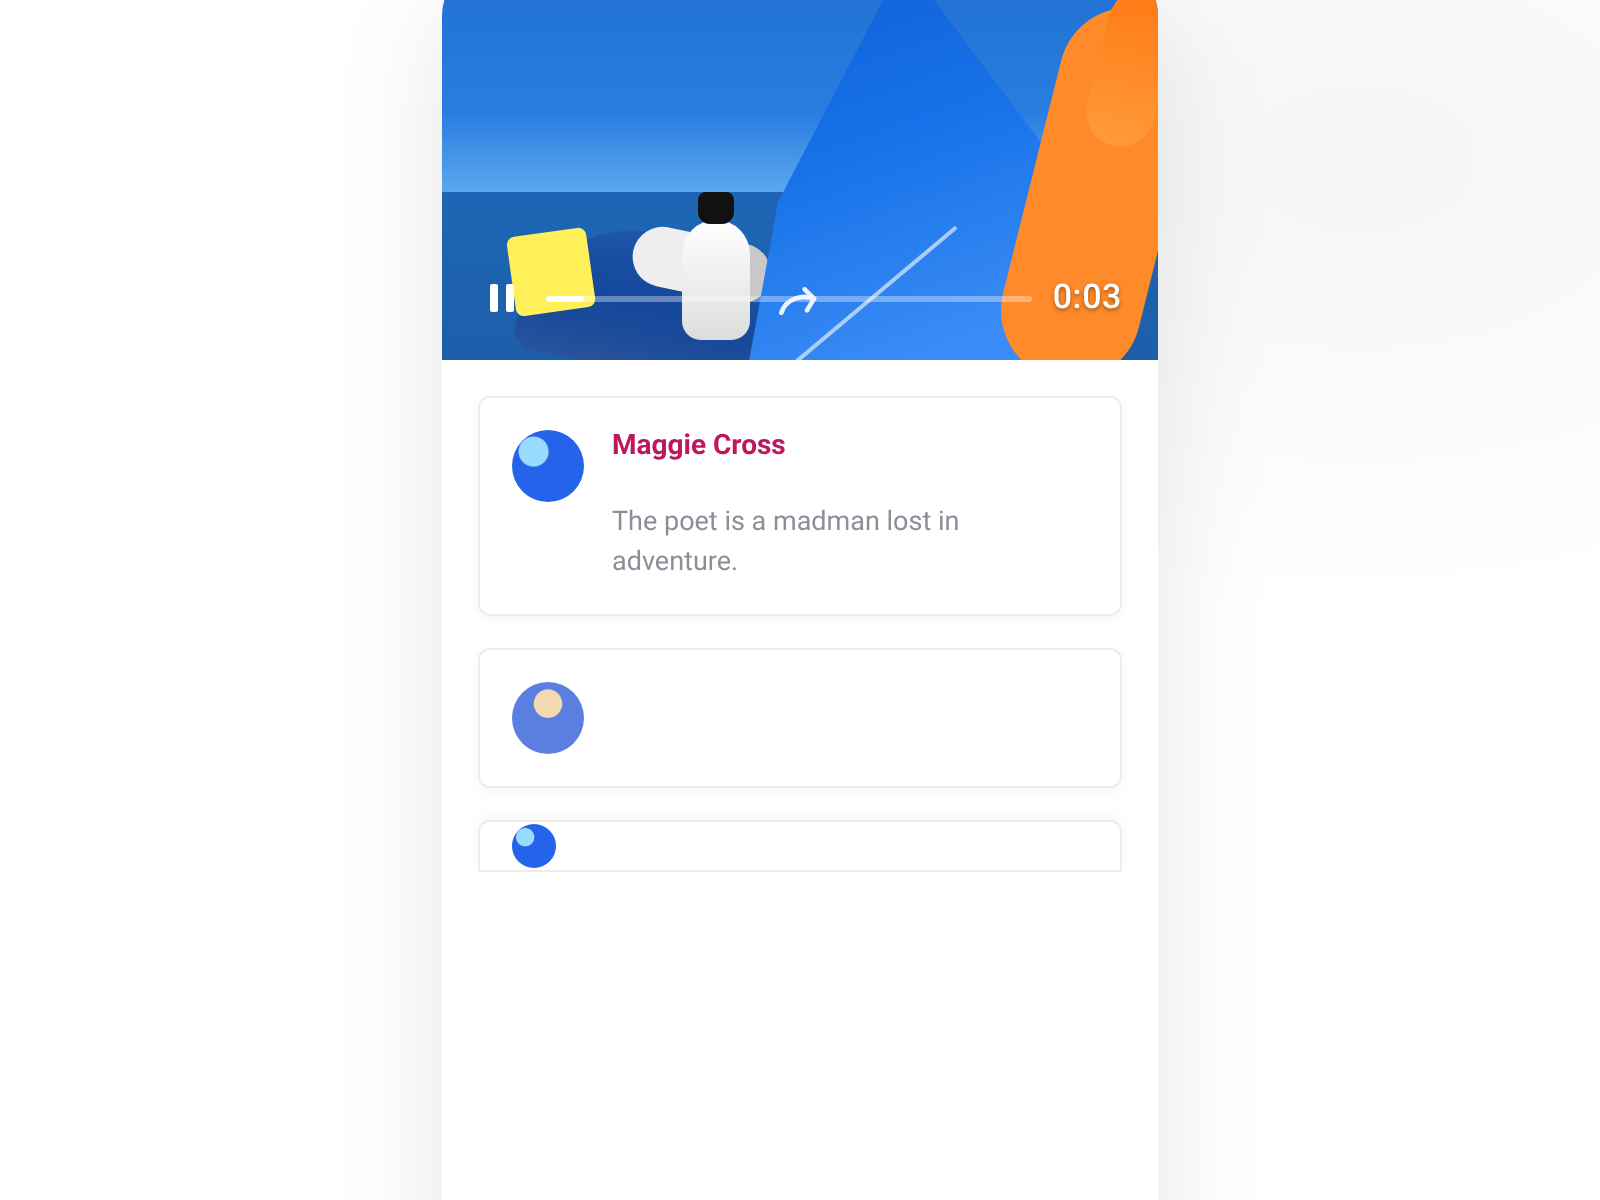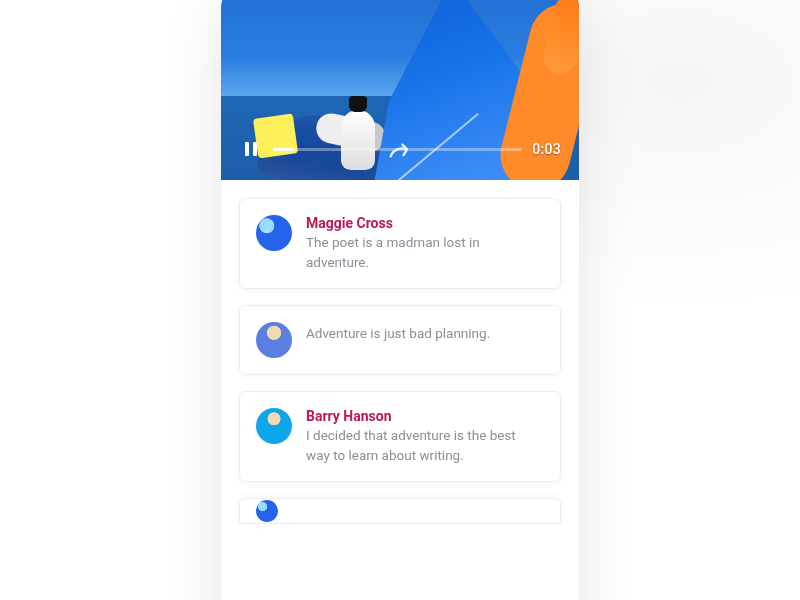--- a/index.html
+++ b/index.html
@@ -17,33 +17,33 @@
   .bow-line{position:absolute;bottom:30px;right:88px;width:110px;height:2px;background:rgba(255,255,255,0.6);transform:rotate(-40deg);}  
   .paddle{position:absolute; bottom:-12px; right:-6px; width:70px; height:190px; border-radius:35px; background:#ff8a2a; transform:rotate(14deg);}
   .paddle::after{content:"";position:absolute;top:-10px;left:18px;width:34px;height:80px;border-radius:20px;background:linear-gradient(#ff7a14,#ff9a3a);}  
   .bottle{position:absolute;bottom:10px;left:120px;width:34px;height:60px;border-radius:18px 18px 10px 10px;background:linear-gradient(#ffffff,#ddd);} 
   .bottle::before{content:"";position:absolute;top:-14px;left:8px;width:18px;height:16px;background:#111;border-radius:4px 4px 6px 6px;}
   .controls { position:absolute; left:0; right:0; bottom:0; height:52px; display:flex; align-items:center; gap:10px; padding:0 18px 10px 18px; color:#fff; text-shadow:0 1px 2px rgba(0,0,0,0.4); }
   .pause { width:24px; height:24px; display:flex; align-items:center; justify-content:center; cursor:pointer; }
   .pause span{display:inline-block;width:4px;height:14px;background:#fff;margin:0 2px;border-radius:1px;}
   .progress { flex:1; height:3px; background:rgba(255,255,255,0.35); border-radius:2px; position:relative; }
   .progress .fill{position:absolute;left:0;top:0;bottom:0;width:8%;background:#fff;border-radius:2px;}
-  .time { font-size:14px; font-weight:500; letter-spacing:0.3px; }
+  .time { font-size:17px; font-weight:500; letter-spacing:0.3px; }
   .reply-arrow{ position:absolute; left:50%; bottom:8px; transform:translateX(-50%); width:36px; height:36px; display:flex; align-items:center; justify-content:center; pointer-events:none; }
   .reply-arrow svg{stroke:#fff;opacity:0.9;}
   
   .list { padding: 18px 18px 80px 18px; display:flex; flex-direction:column; gap:16px; }
   .card { background:#fff; border:1px solid #ededed; border-radius:6px; box-shadow:0 2px 6px rgba(0,0,0,0.04); padding:16px 18px 16px 16px; display:flex; gap:14px; }
   .avatar { flex:0 0 36px; width:36px; height:36px; border-radius:50%; background:#3b82f6; position:relative; overflow:hidden; }
   .avatar.a1{background:radial-gradient(circle at 30% 30%, #9adcff 0 20%, #2563eb 22% 100%);}  
   .avatar.a2{background:radial-gradient(circle at 50% 30%, #f3d9b1 0 22%, #5b7fe0 24% 100%);}  
   .avatar.a3{background:radial-gradient(circle at 50% 30%, #f3d9b1 0 20%, #0ea5e9 22% 100%);}  
   .body { flex:1; }
   .name { font-size:14px; font-weight:700; color:#be185d; }
-  .text { margin-top:2px; font-size:13.5px; line-height:1.45; color:#8a8f98; }
+  .text { margin-top:21px; font-size:13.5px; line-height:1.45; color:#8a8f98; }
   .peek { height:26px; background:#fff; border:1px solid #ededed; border-top-left-radius:6px; border-top-right-radius:6px; box-shadow:0 -2px 6px rgba(0,0,0,0.04); display:flex; align-items:center; padding-left:16px; }
   .peek .avatar{width:22px;height:22px;flex:0 0 22px;}
 </style>
 </head>
 <body>
 
 <div class="stage">
   <div class="phone">
 
     <div class="video">
@@ -80,31 +80,23 @@
         <div class="avatar a1"></div>
         <div class="body">
           <div class="name">Maggie Cross</div>
           <div class="text">The poet is a madman lost in adventure.</div>
         </div>
       </div>
 
       <div class="card">
         <div class="avatar a2"></div>
         <div class="body">
-          <div class="text">Adventure is just bad planning.</div>
         </div>
       </div>
 
-      <div class="card">
-        <div class="avatar a3"></div>
-        <div class="body">
-          <div class="name">Barry Hanson</div>
-          <div class="text">I decided that adventure is the best way to learn about writing.</div>
-        </div>
-      </div>
 
       <div class="peek">
         <div class="avatar a1"></div>
       </div>
     </div>
 
   </div>
 </div>
 
 </body></html>

